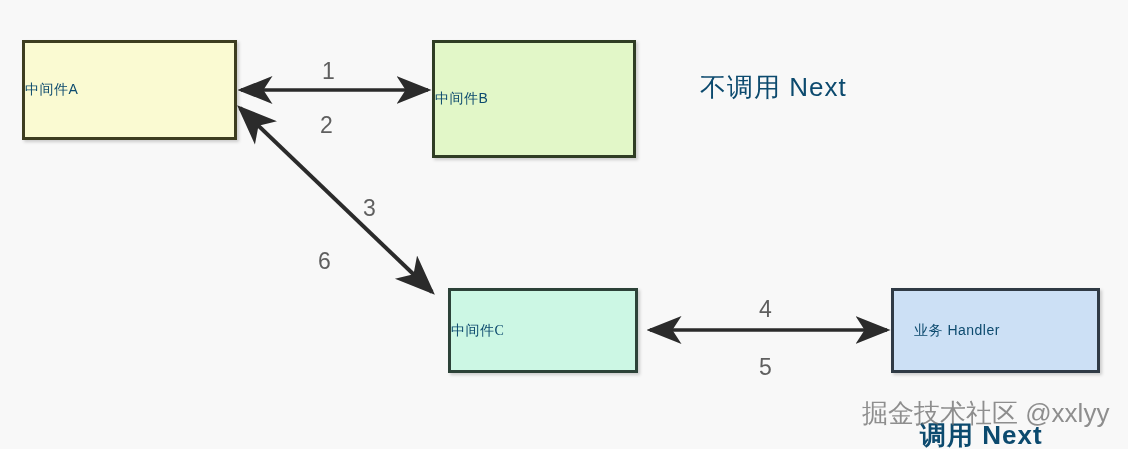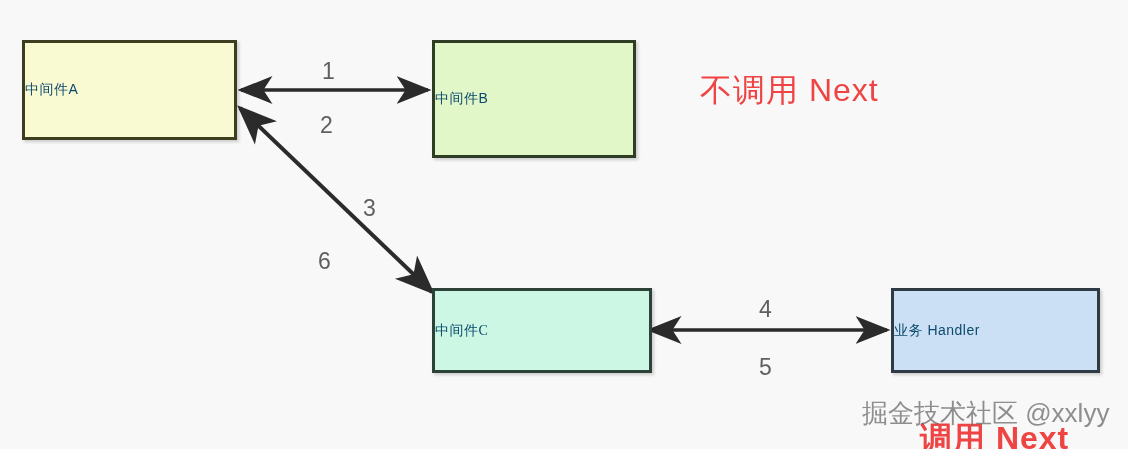--- a/index.html
+++ b/index.html
@@ -48,47 +48,48 @@
   }
   #node-b {
     left: 432px;
     top: 40px;
     width: 204px;
     height: 118px;
     background: #e2f7c8;
     border-color: #2f3d24;
   }
   #node-c {
-    left: 432px;
+    left: 448px;
     top: 288px;
-    width: 220px;
+    width: 190px;
     height: 85px;
     background: #ccf7e4;
     border-color: #2c4238;
     font-family: Liberation Serif, serif;
   }
   #node-handler {
     left: 891px;
     top: 288px;
     width: 209px;
     height: 85px;
     background: #cce0f5;
     border-color: #2f3a45;
+    padding-left: 20px;
   }
   .edge-label {
     position: absolute;
     font-size: 23px;
     color: #5f5f5f;
     z-index: 3;
     line-height: 1;
   }
   .note {
     position: absolute;
-    font-size: 32px;
-    color: #ef4444;
+    font-size: 26px;
+    color: #0c4a6e;
     letter-spacing: 1px;
     z-index: 3;
     line-height: 1;
     white-space: nowrap;
   }
   #note-top {
     left: 700px;
     top: 74px;
   }
   #note-bottom {

